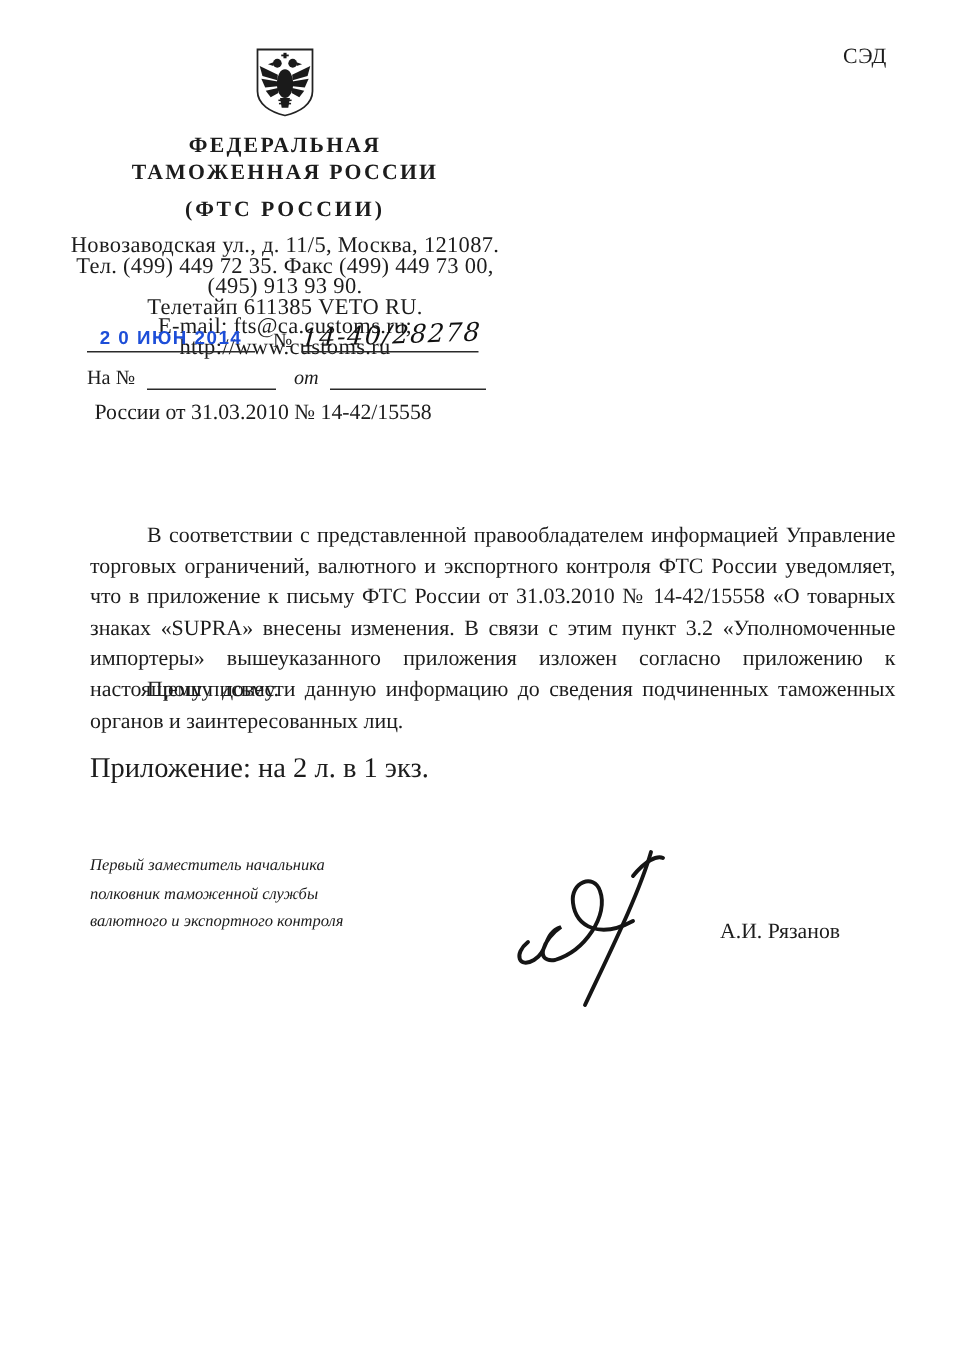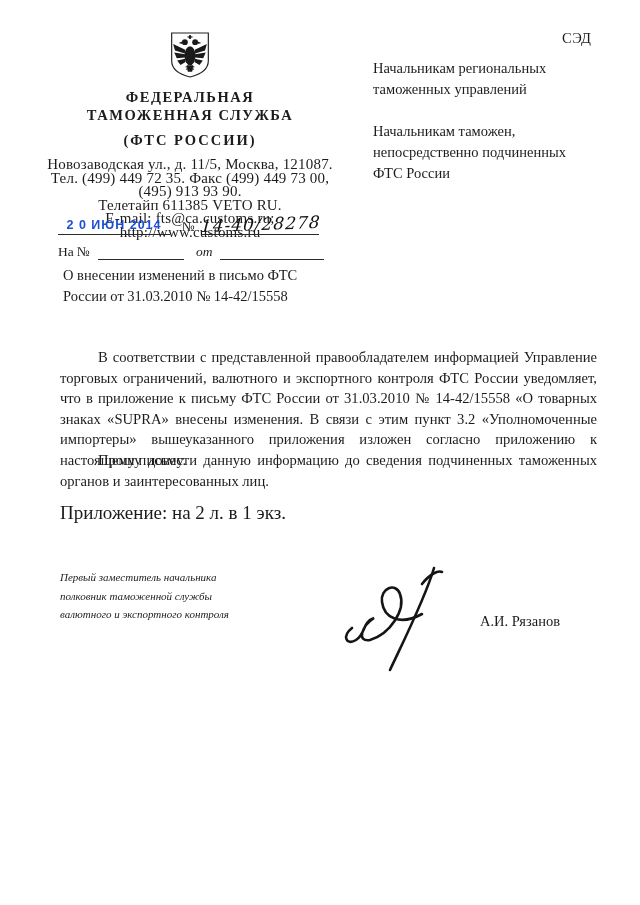--- a/index.html
+++ b/index.html
@@ -86,21 +86,21 @@
         <path d="M23.5,37 L12.5,39.5 L17,45.5 L24,41.5 Z"></path>
         <path d="M36.5,25 L53,17 L50.5,26 L37,30 Z"></path>
         <path d="M36.5,31 L51.5,28.5 L48,36.5 L37,35.5 Z"></path>
         <path d="M36.5,37 L47.5,39.5 L43,45.5 L36,41.5 Z"></path>
         <path d="M25.5,46 L34.5,46 L33,55 L27,55 Z"></path>
         <rect x="24" y="47.5" width="12" height="1.4"></rect>
         <rect x="24.5" y="50.5" width="11" height="1.4"></rect>
       </g>
     </svg>
     <div class="org-line">ФЕДЕРАЛЬНАЯ</div>
-    <div class="org-line">ТАМОЖЕННАЯ СЛУЖБА</div>
+    <div class="org-line">ТАМОЖЕННАЯ РОССИИ</div>
     <div class="org-line org-fts">(ФТС РОССИИ)</div>
     <div class="hq-address">
       <div>Новозаводская ул., д. 11/5, Москва, 121087.</div>
       <div>Тел. (499) 449 72 35. Факс (499) 449 73 00,</div>
       <div>(495) 913 93 90.</div>
       <div>Телетайп 611385 VETO RU.</div>
       <div>E-mail: fts@ca.customs.ru; http://www.customs.ru</div>
     </div>
   </div>
 
@@ -113,34 +113,22 @@
     <div class="ref-row">
       <span class="reply-label">На №</span>
       <span class="u-line reply-line1"></span>
       <span class="ot-label">от</span>
       <span class="u-line reply-line2"></span>
     </div>
   </div>
 
   <div class="corner-tag">СЭД</div>
 
-  <div class="recipients">
-    <div>
-      <div>Начальникам региональных</div>
-      <div>таможенных управлений</div>
-    </div>
-    <div class="recipient-block2">
-      <div>Начальникам таможен,</div>
-      <div>непосредственно подчиненных</div>
-      <div>ФТС России</div>
-    </div>
-  </div>
 
   <div class="subject">
-    <div>О внесении изменений в письмо ФТС</div>
     <div>России от 31.03.2010 № 14-42/15558</div>
   </div>
 
   <p class="body-par par1">В соответствии с представленной правообладателем информацией Управление торговых ограничений, валютного и экспортного контроля ФТС России уведомляет, что в приложение к письму ФТС России от 31.03.2010 № 14-42/15558 «О товарных знаках «SUPRA» внесены изменения. В связи с этим пункт 3.2 «Уполномоченные импортеры» вышеуказанного приложения изложен согласно приложению к настоящему письму.</p>
   <p class="body-par par2">Прошу довести данную информацию до сведения подчиненных таможенных органов и заинтересованных лиц.</p>
   <div class="attachment">Приложение: на 2 л. в 1 экз.</div>
 
   <div class="sig-title">
     <div>Первый заместитель начальника</div>
     <div>полковник таможенной службы</div>

